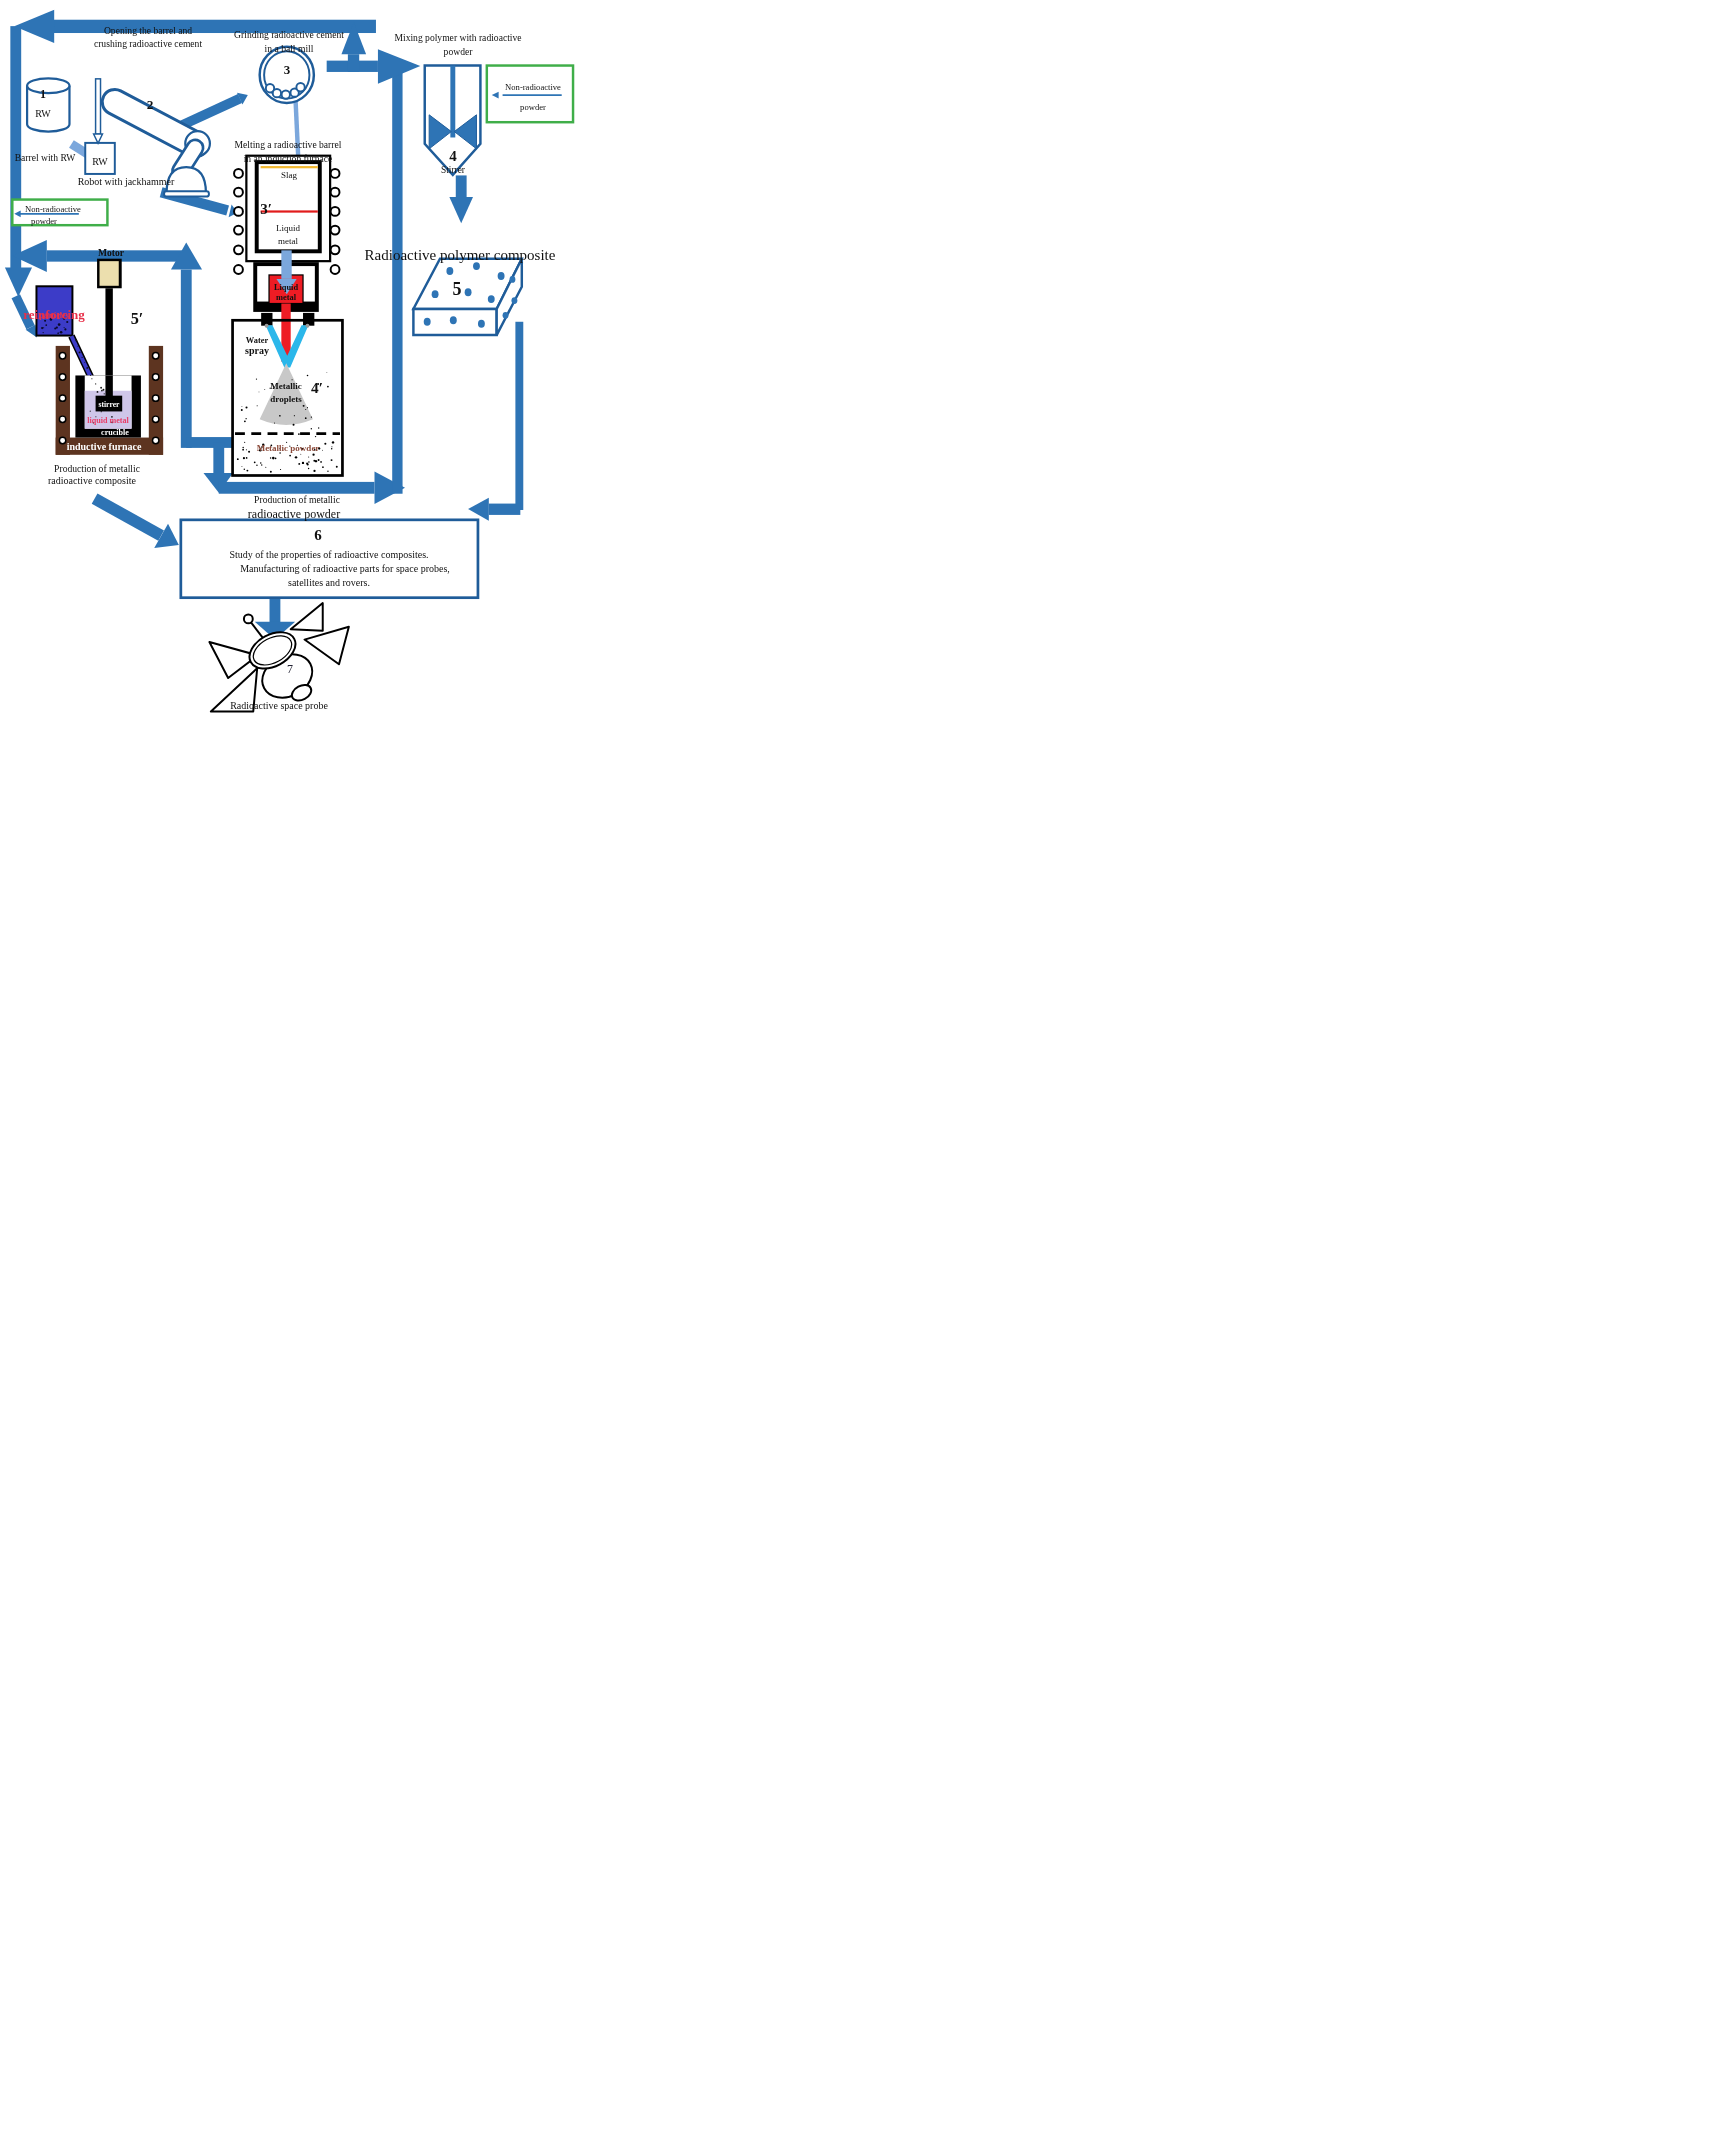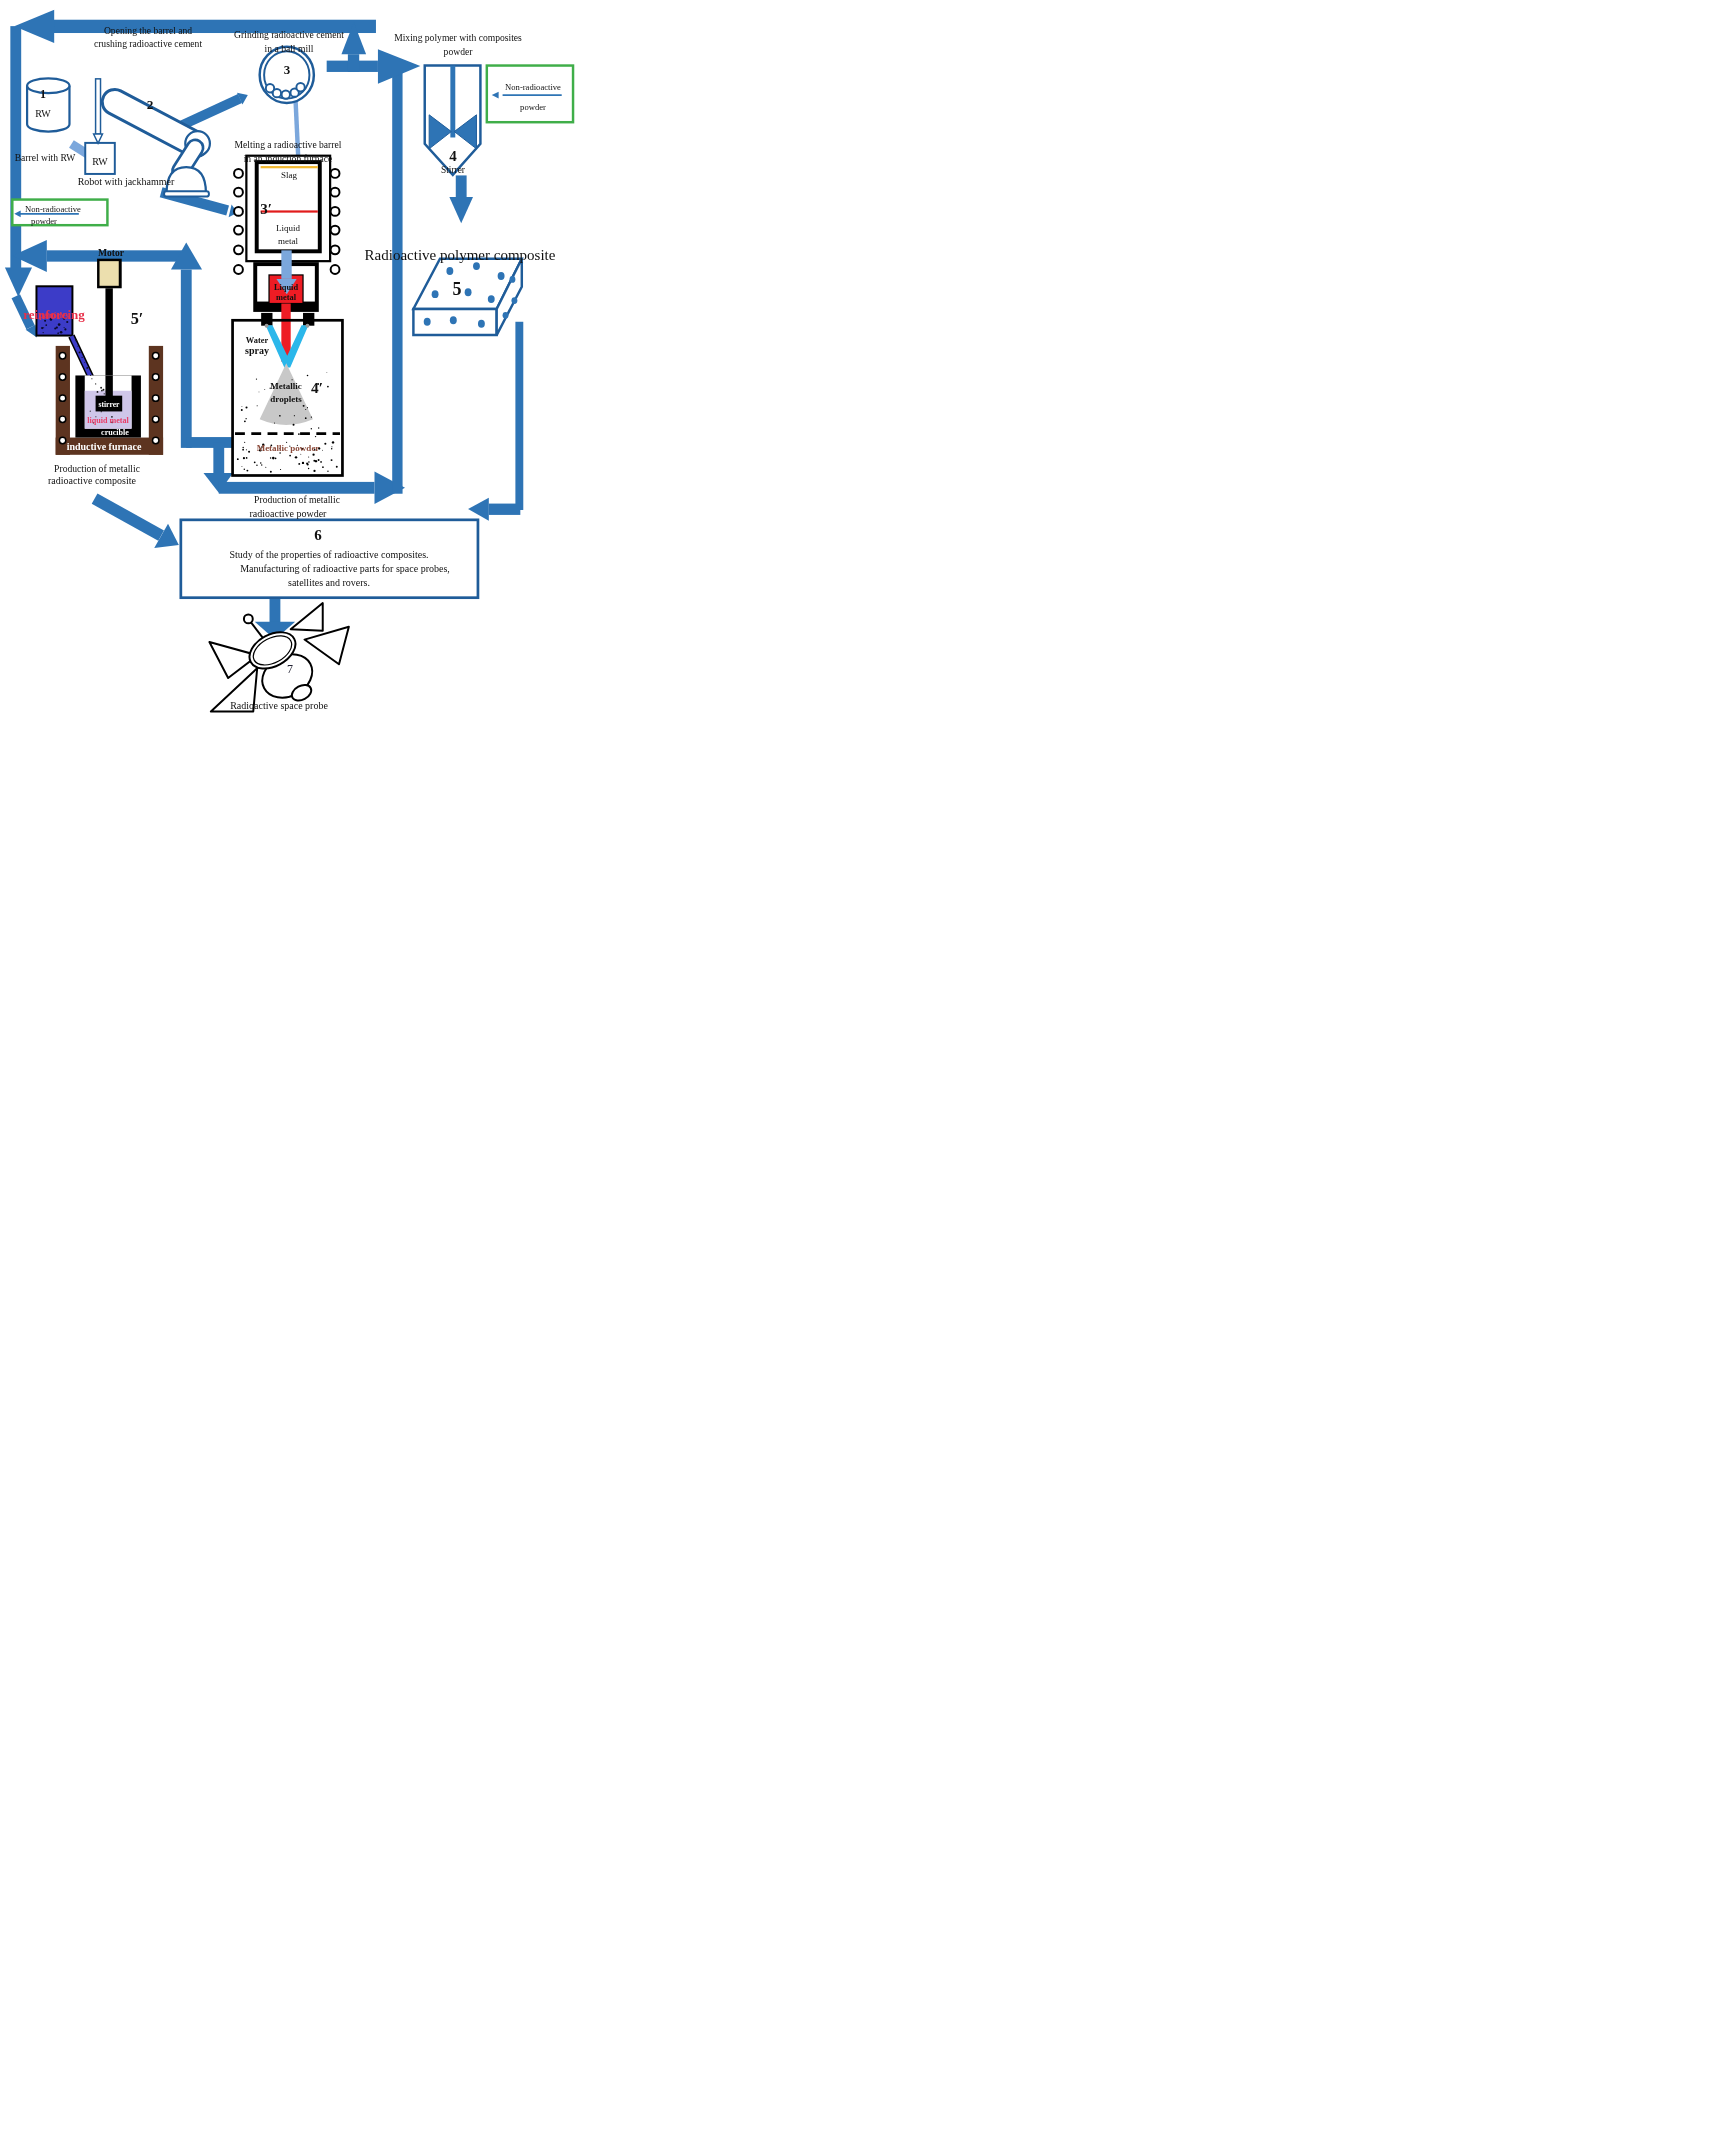--- a/index.html
+++ b/index.html
@@ -358,21 +358,21 @@
     <circle cx="504" cy="1256" r="9"></circle>
     <ellipse cx="553" cy="1320" rx="50" ry="32" transform="rotate(-28 553 1320)"></ellipse>
     <ellipse cx="553" cy="1320" rx="42" ry="25" transform="rotate(-28 553 1320)" stroke-width="2.5"></ellipse>
   </g>
 </svg>
 
 <div class="t" style="left:148px;top:31px;font-size:9.6px">Opening the barrel and</div>
 <div class="t" style="left:148px;top:44px;font-size:9.6px">crushing radioactive cement</div>
 <div class="t" style="left:289px;top:35px;font-size:9.6px">Grinding radioactive cement</div>
 <div class="t" style="left:289px;top:49px;font-size:9.6px">in a ball mill</div>
-<div class="t" style="left:458px;top:38px;font-size:9.6px">Mixing polymer with composites</div>
+<div class="t" style="left:458px;top:38px;font-size:9.6px">Mixing polymer with radioactive</div>
 <div class="t" style="left:458px;top:52px;font-size:9.6px">powder</div>
 
 <div class="t b" style="left:43px;top:94px;font-size:12px">1</div>
 <div class="t" style="left:43px;top:114px;font-size:10px">RW</div>
 <div class="t" style="left:45px;top:158px;font-size:9.6px">Barrel with RW</div>
 
 <div class="t b" style="left:150px;top:105px;font-size:13.3px">2</div>
 <div class="t" style="left:100px;top:162px;font-size:10px">RW</div>
 <div class="t" style="left:126px;top:182px;font-size:10px">Robot with jackhammer</div>
 
@@ -403,21 +403,21 @@
 
 <div class="t b" style="left:286px;top:288px;font-size:8.4px">Liquid</div>
 <div class="t b" style="left:286px;top:298px;font-size:8.4px">metal</div>
 <div class="t b" style="left:257px;top:341px;font-size:8.4px">Water</div>
 <div class="t b" style="left:257px;top:351px;font-size:10px">spray</div>
 <div class="t b" style="left:317px;top:388px;font-size:15.3px">4′</div>
 <div class="t b" style="left:286px;top:386px;font-size:9px">Metallic</div>
 <div class="t b" style="left:286px;top:399px;font-size:9px">droplets</div>
 <div class="t b" style="left:288px;top:448px;font-size:9px;color:#8b4a3a">Metallic powder</div>
 <div class="t" style="left:297px;top:500px;font-size:9.6px">Production of metallic</div>
-<div class="t" style="left:288px;top:514px;font-size:10px">radioactive powder</div>
+<div class="t" style="left:294px;top:514px;font-size:12px">radioactive powder</div>
 
 <div class="t b" style="left:453px;top:156px;font-size:15px">4</div>
 <div class="t" style="left:453px;top:171px;font-size:9.4px">Stirrer</div>
 <div class="t" style="left:460px;top:255px;font-size:15px">Radioactive polymer composite</div>
 <div class="t b" style="left:457px;top:289px;font-size:18px">5</div>
 
 <div class="t b" style="left:318px;top:535px;font-size:15px">6</div>
 <div class="t" style="left:329px;top:555px;font-size:10px">Study of the properties of radioactive composites.</div>
 <div class="t" style="left:345px;top:569px;font-size:10px">Manufacturing of radioactive parts for space probes,</div>
 <div class="t" style="left:329px;top:583px;font-size:10px">satellites and rovers.</div>

